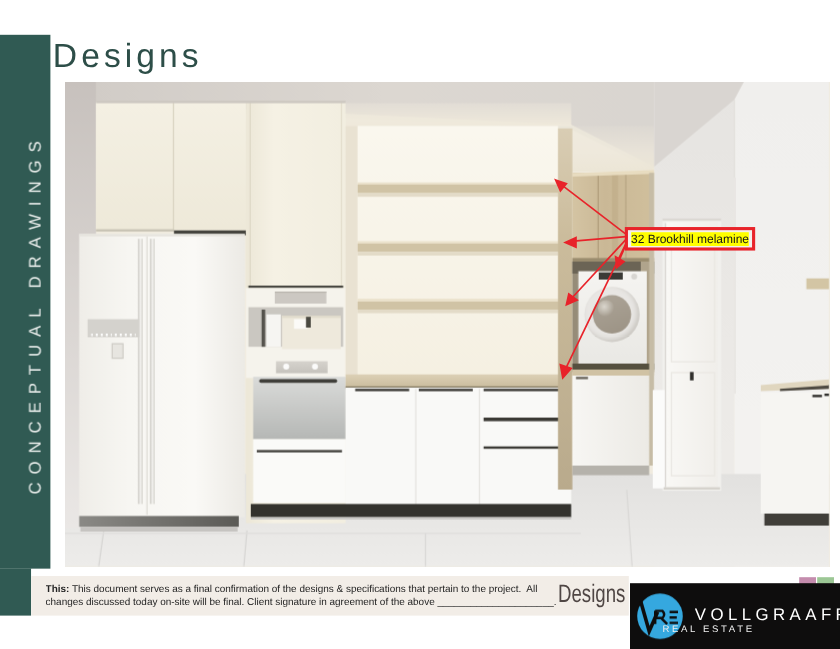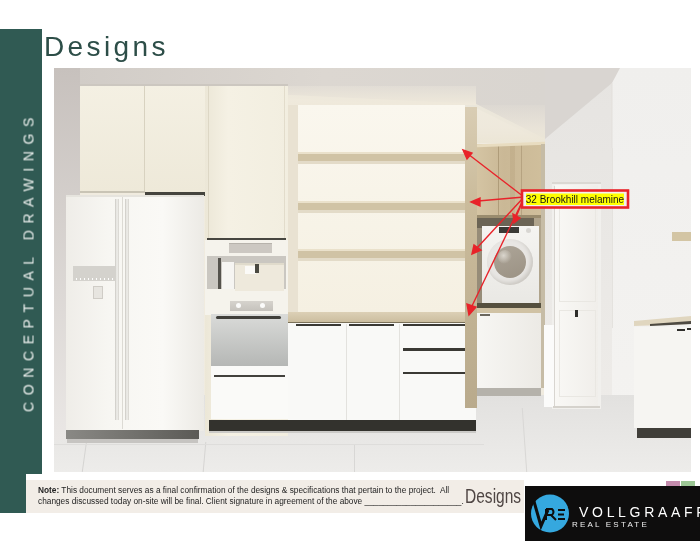--- a/index.html
+++ b/index.html
@@ -260,21 +260,21 @@
   <rect x="82" y="50.5" width="106" height="17" fill="#f2f0ed" stroke="#e8232a" stroke-width="2.6"></rect>
   <rect x="86" y="53.5" width="98" height="11.5" fill="#ffff00"></rect>
   <text x="135" y="62.8" font-size="10" text-anchor="middle" fill="#151515" font-family="Liberation Sans,sans-serif">32 Brookhill melamine</text>
 </svg>
 
 <div class="abs" style="left:25.5px;top:474px;width:498px;height:44px;background:#ffffff;"></div>
 
 <div class="abs" style="left:25.5px;top:479.5px;width:498px;height:33px;background:#f2ede7;"></div>
 
 <div class="abs" style="left:38px;top:484.5px;width:436px;font-size:8.3px;line-height:11.2px;color:#242424;">
-  <b>Note:</b> This document serves as a final confirmation of the designs &amp; specifications that pertain to the project.&nbsp; All changes discussed today on-site will be final. Client signature in agreement of the above _____________________.
+  <b>This:</b> This document serves as a final confirmation of the designs &amp; specifications that pertain to the project.&nbsp; All changes discussed today on-site will be final. Client signature in agreement of the above _____________________.
 </div>
 
 <div class="abs" style="left:465px;top:484px;font-size:21px;color:#4f4644;transform:scaleX(0.74);transform-origin:0 0;">Designs</div>
 
 <div class="abs" style="left:666px;top:481px;width:14px;height:7px;background:#c48cad;"></div>
 
 <div class="abs" style="left:681px;top:481px;width:14px;height:7px;background:#9cc795;"></div>
 
 <div class="abs" style="left:525px;top:486px;width:175px;height:55px;background:#0e0d0d;"></div>
 
@@ -282,13 +282,13 @@
   <circle cx="25" cy="27.5" r="19" fill="#35a8df"></circle>
   <g stroke="#0e0d0d" fill="none">
     <path d="M9,15.5 L16,40 L23,24" stroke-width="3"></path>
     <path d="M21,23 L21,34 M21,23 L27,23 Q30,26 27,29 L21,29 M26,29 L31,34" stroke-width="2"></path>
     <path d="M33,24 L40,24 M33,28.5 L39,28.5 M33,33 L40,33" stroke-width="2"></path>
   </g>
 </svg>
 
 <div class="abs" style="left:579px;top:503.5px;font-size:14px;letter-spacing:3.7px;color:#ffffff;">VOLLGRAAFF</div>
 
-<div class="abs" style="left:572px;top:520px;font-size:8px;letter-spacing:2.2px;color:#efefef;">REAL ESTATE</div>
+<div class="abs" style="left:552px;top:520px;font-size:8px;letter-spacing:2.2px;color:#efefef;">REAL ESTATE</div>
 
 </body></html>

